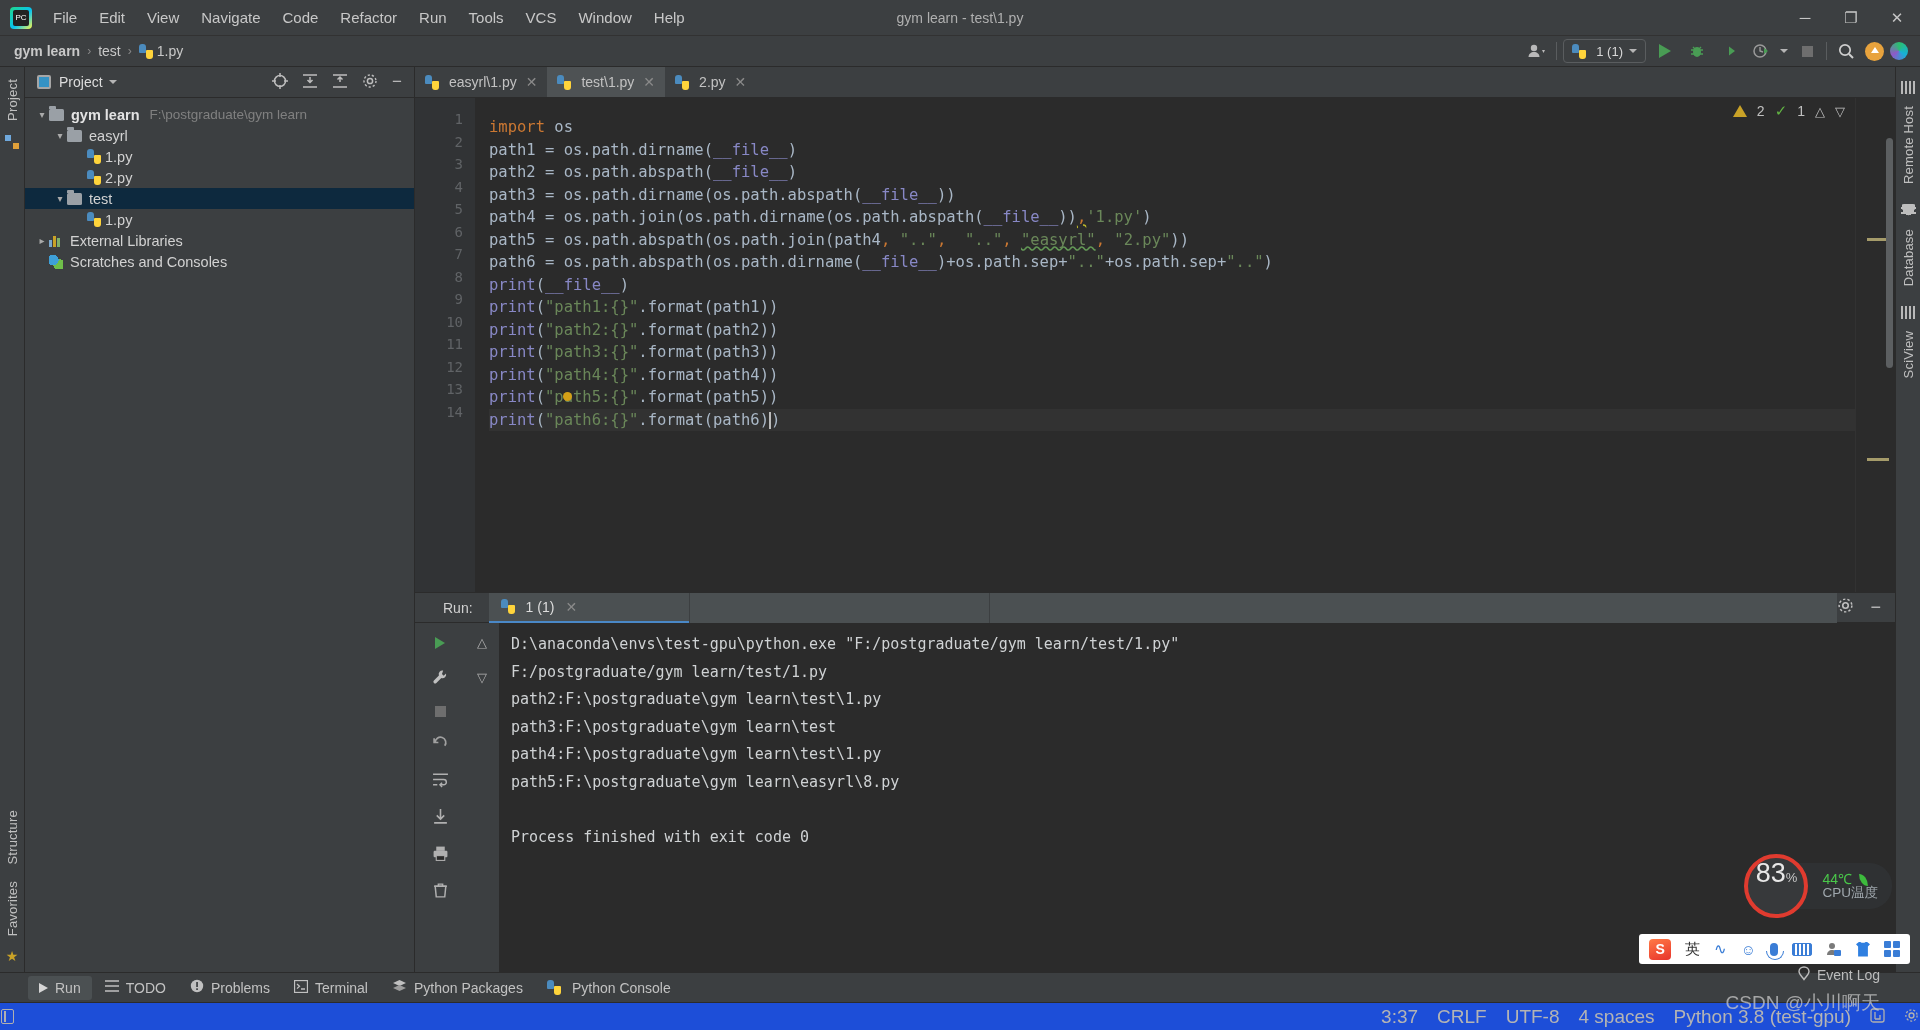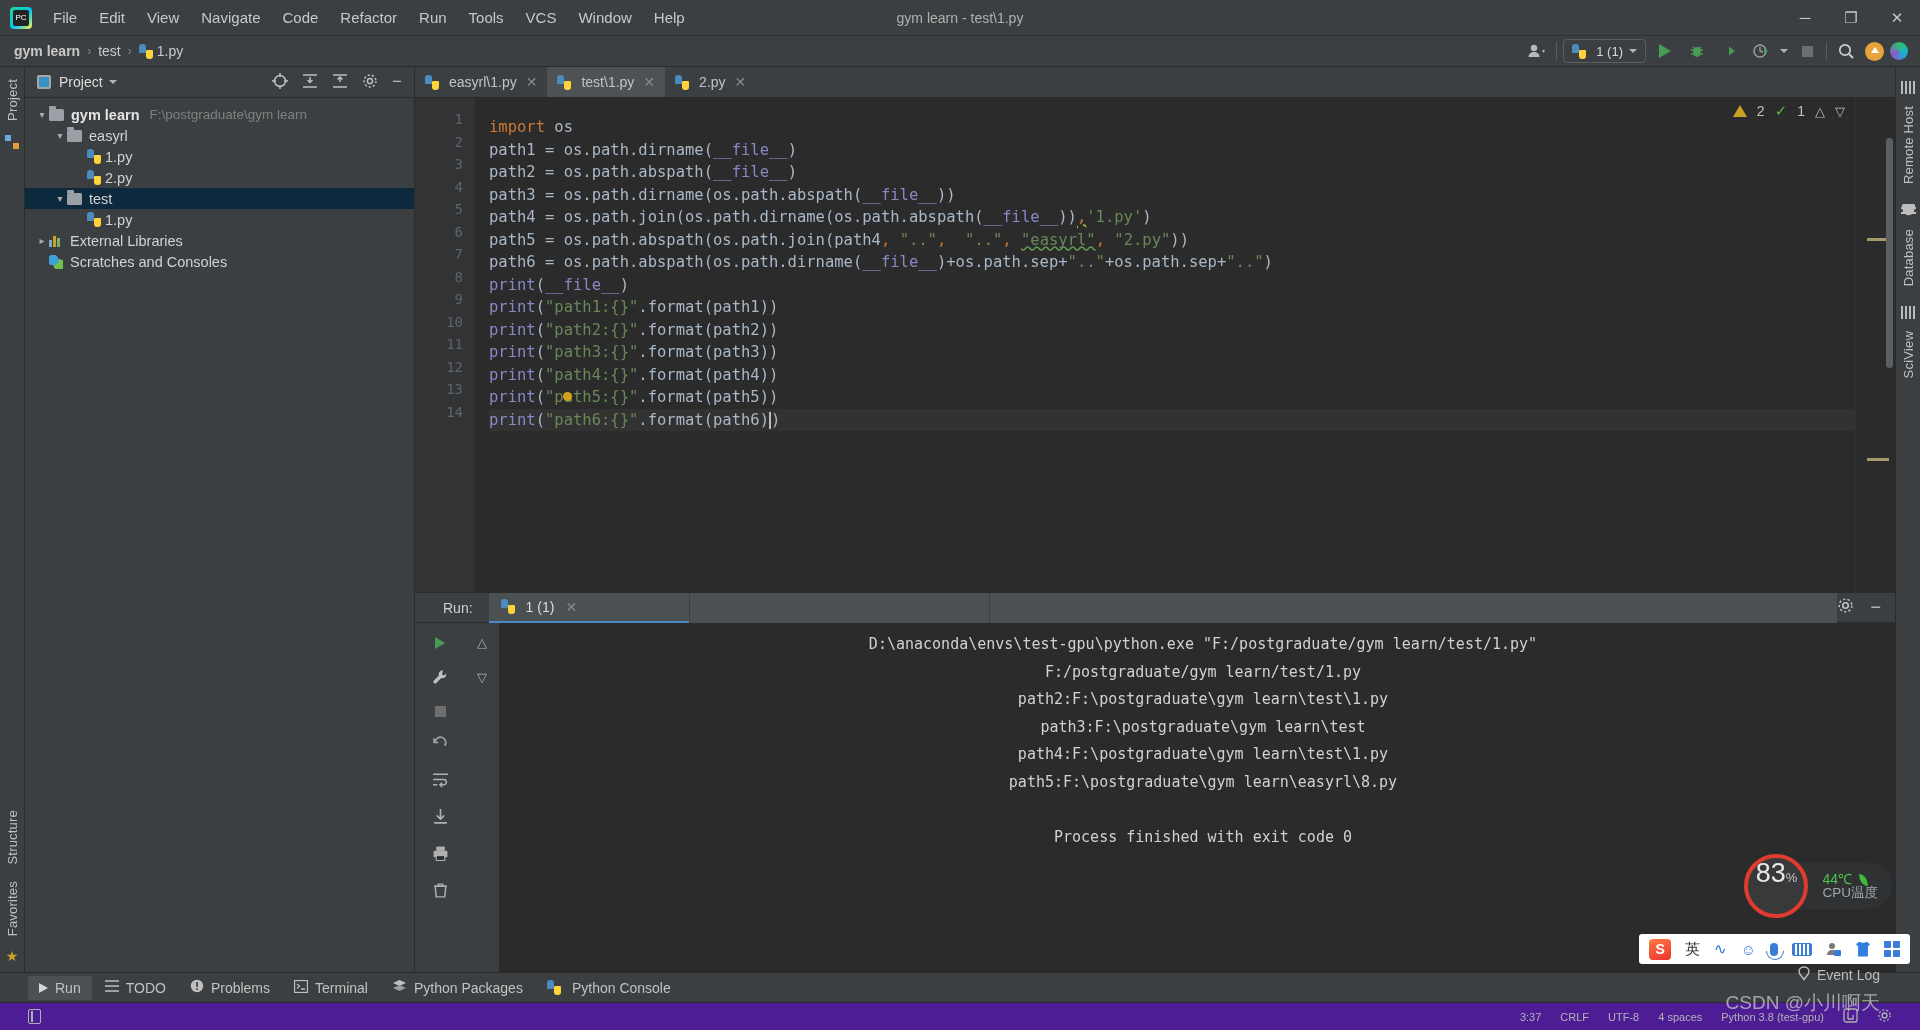--- a/index.html
+++ b/index.html
@@ -157,27 +157,27 @@
   .run-head .strip{flex:1;background:#4b5052;height:30px;border-left:1px solid #3c3f41;}
   .run-head .strip.b{max-width:300px;}
   .run-head .right{margin-left:auto;display:flex;align-items:center;gap:16px;padding-right:14px;color:#b8b8b8;}
   .run-body{flex:1;display:flex;min-height:0;background:#2b2b2b;}
   .run-toolcol{width:50px;background:#3c3f41;flex:0 0 50px;display:flex;flex-direction:column;align-items:center;gap:17px;padding-top:12px;}
   .run-toolcol2{width:34px;background:#3c3f41;flex:0 0 34px;display:flex;flex-direction:column;align-items:center;gap:20px;padding-top:12px;color:#b0b0b0;font-size:13px;}
   .console{
     flex:1;background:#2b2b2b;padding:8px 0 0 12px;font-family:"DejaVu Sans Mono",monospace;
     font-size:15px;color:#cfd2d4;overflow:hidden;min-width:0;
   }
-  .console .cl{height:27.5px;line-height:27.5px;white-space:pre;text-align:center;}
+  .console .cl{height:27.5px;line-height:27.5px;white-space:pre;}
 
   
   .toolstrip{height:30px;background:#3c3f41;border-top:1px solid #2b2b2b;display:flex;align-items:center;flex:0 0 30px;padding-left:28px;gap:2px;}
   .ts-item{display:flex;align-items:center;gap:7px;padding:4px 11px;font-size:14px;color:#c2c2c2;border-radius:3px;}
   .ts-item.active{background:#4b5052;}
-  .statusbar{height:28px;background:#4c1d95;border-top:1px solid #2b2b2b;display:flex;align-items:center;flex:0 0 28px;padding:0 28px;font-size:11px;color:#b4b4b4;}
+  .statusbar{height:28px;background:#1d4ed8;border-top:1px solid #2b2b2b;display:flex;align-items:center;flex:0 0 28px;padding:0 1px;font-size:19px;color:#b4b4b4;}
   .sb-right{margin-left:auto;display:flex;align-items:center;gap:19px;}
   .book-ico{width:13px;height:15px;border:1.5px solid #b0b0b0;border-radius:2px;position:relative;}
   .book-ico:after{content:"";position:absolute;left:2px;top:1px;bottom:1px;width:1.5px;background:#b0b0b0;}
 
   
   .cpu-widget{
     position:absolute;right:28px;bottom:112px;display:flex;align-items:center;z-index:40;
   }
   .cpu-pill{
     background:#2f3133;border-radius:22px;height:46px;display:flex;align-items:center;

